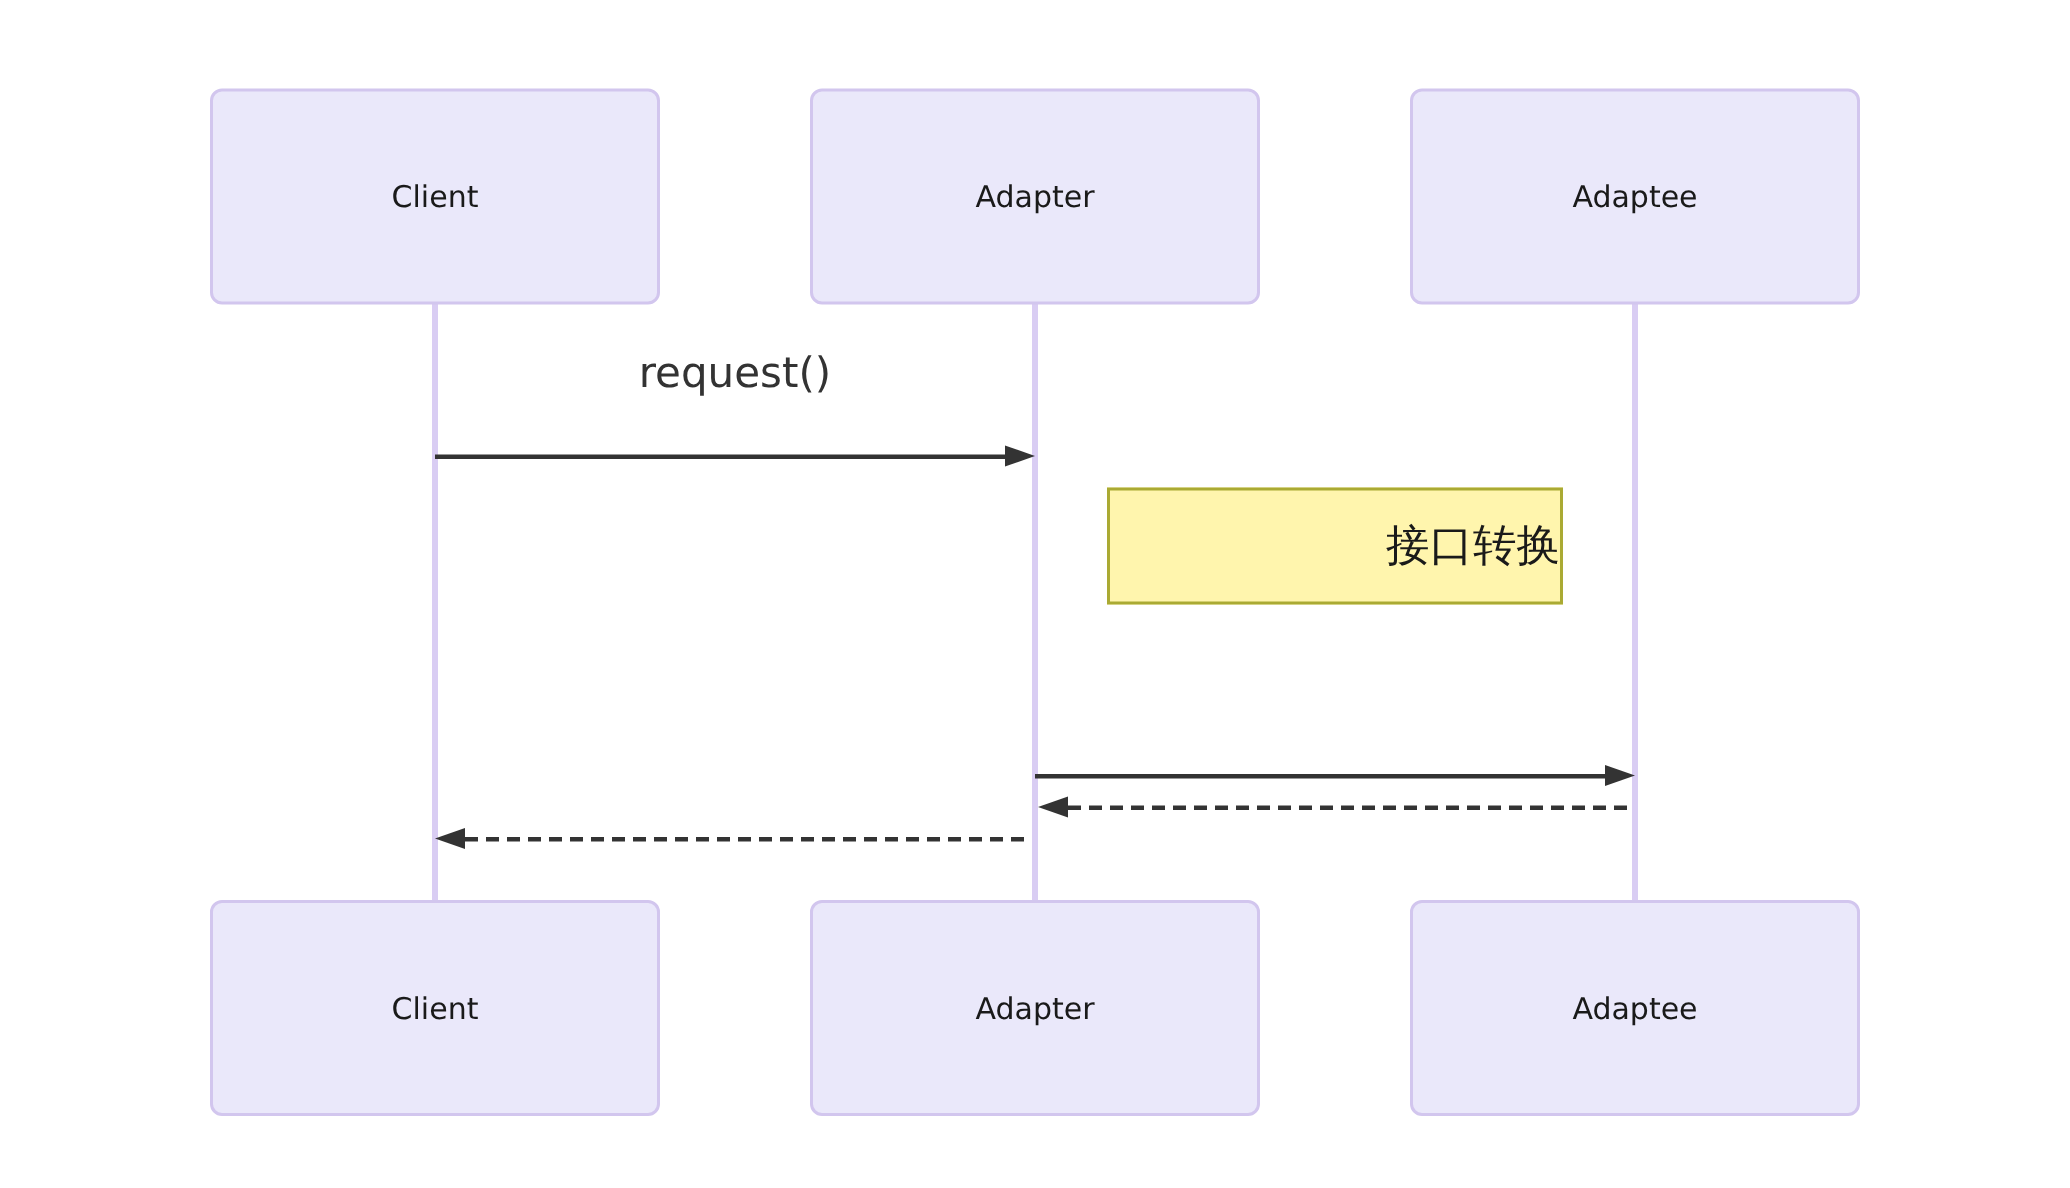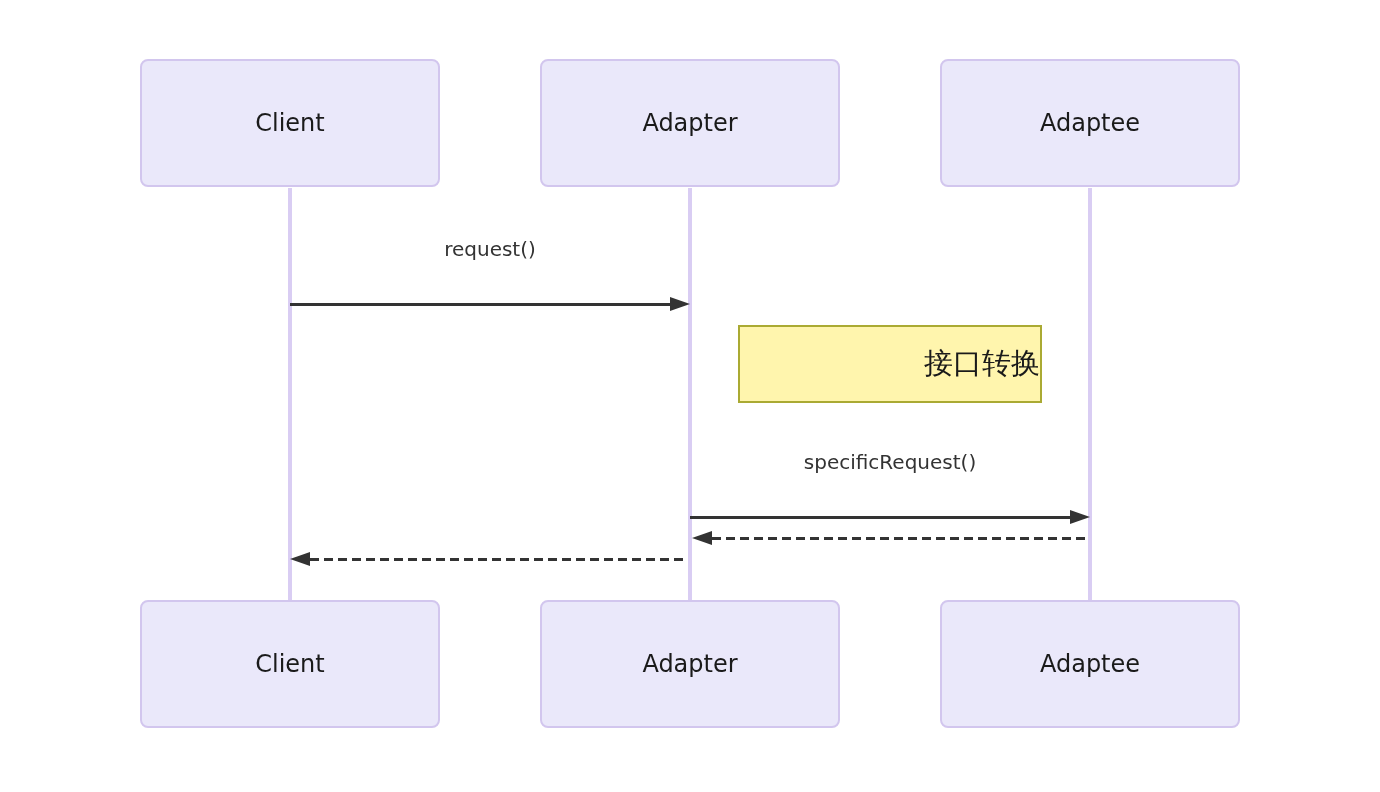--- a/index.html
+++ b/index.html
@@ -17,44 +17,44 @@
   .canvas {
     position: relative;
     width: 1380px;
     height: 792px;
     background: #ffffff;
     overflow: hidden;
   }
   .actor {
     position: absolute;
     width: 300px;
-    height: 128px;
+    height: 144px;
     background: var(--actor-fill);
     border: 2px solid var(--actor-border);
     border-radius: 8px;
     display: flex;
     align-items: center;
     justify-content: center;
-    font-size: 24px;
+    font-size: 20px;
     color: var(--text);
   }
   .lifeline {
     position: absolute;
     width: 4px;
     top: 188px;
     height: 412px;
     background: var(--lifeline);
   }
   .msg-label {
     position: absolute;
     width: 400px;
     height: 34px;
     line-height: 34px;
     text-align: center;
-    font-size: 20px;
+    font-size: 28px;
     color: var(--msg-text);
   }
   .line-solid {
     position: absolute;
     height: 3px;
     background: var(--arrow);
   }
   .line-dashed {
     position: absolute;
     height: 3px;
@@ -127,21 +127,20 @@
   </div>
 
   <div class="msg-label label-request">request()</div>
   <div class="line-solid line-request"></div>
   <div class="head-right head-request"></div>
 
   <div class="note">
     <span>接口转换</span>
   </div>
 
-  <div class="msg-label label-specific">specificRequest()</div>
   <div class="line-solid line-specific"></div>
   <div class="head-right head-specific"></div>
 
   <div class="line-dashed line-return1"></div>
   <div class="head-left head-return1"></div>
 
   <div class="line-dashed line-return2"></div>
   <div class="head-left head-return2"></div>
 
   <div class="actor actor-client-bot">

